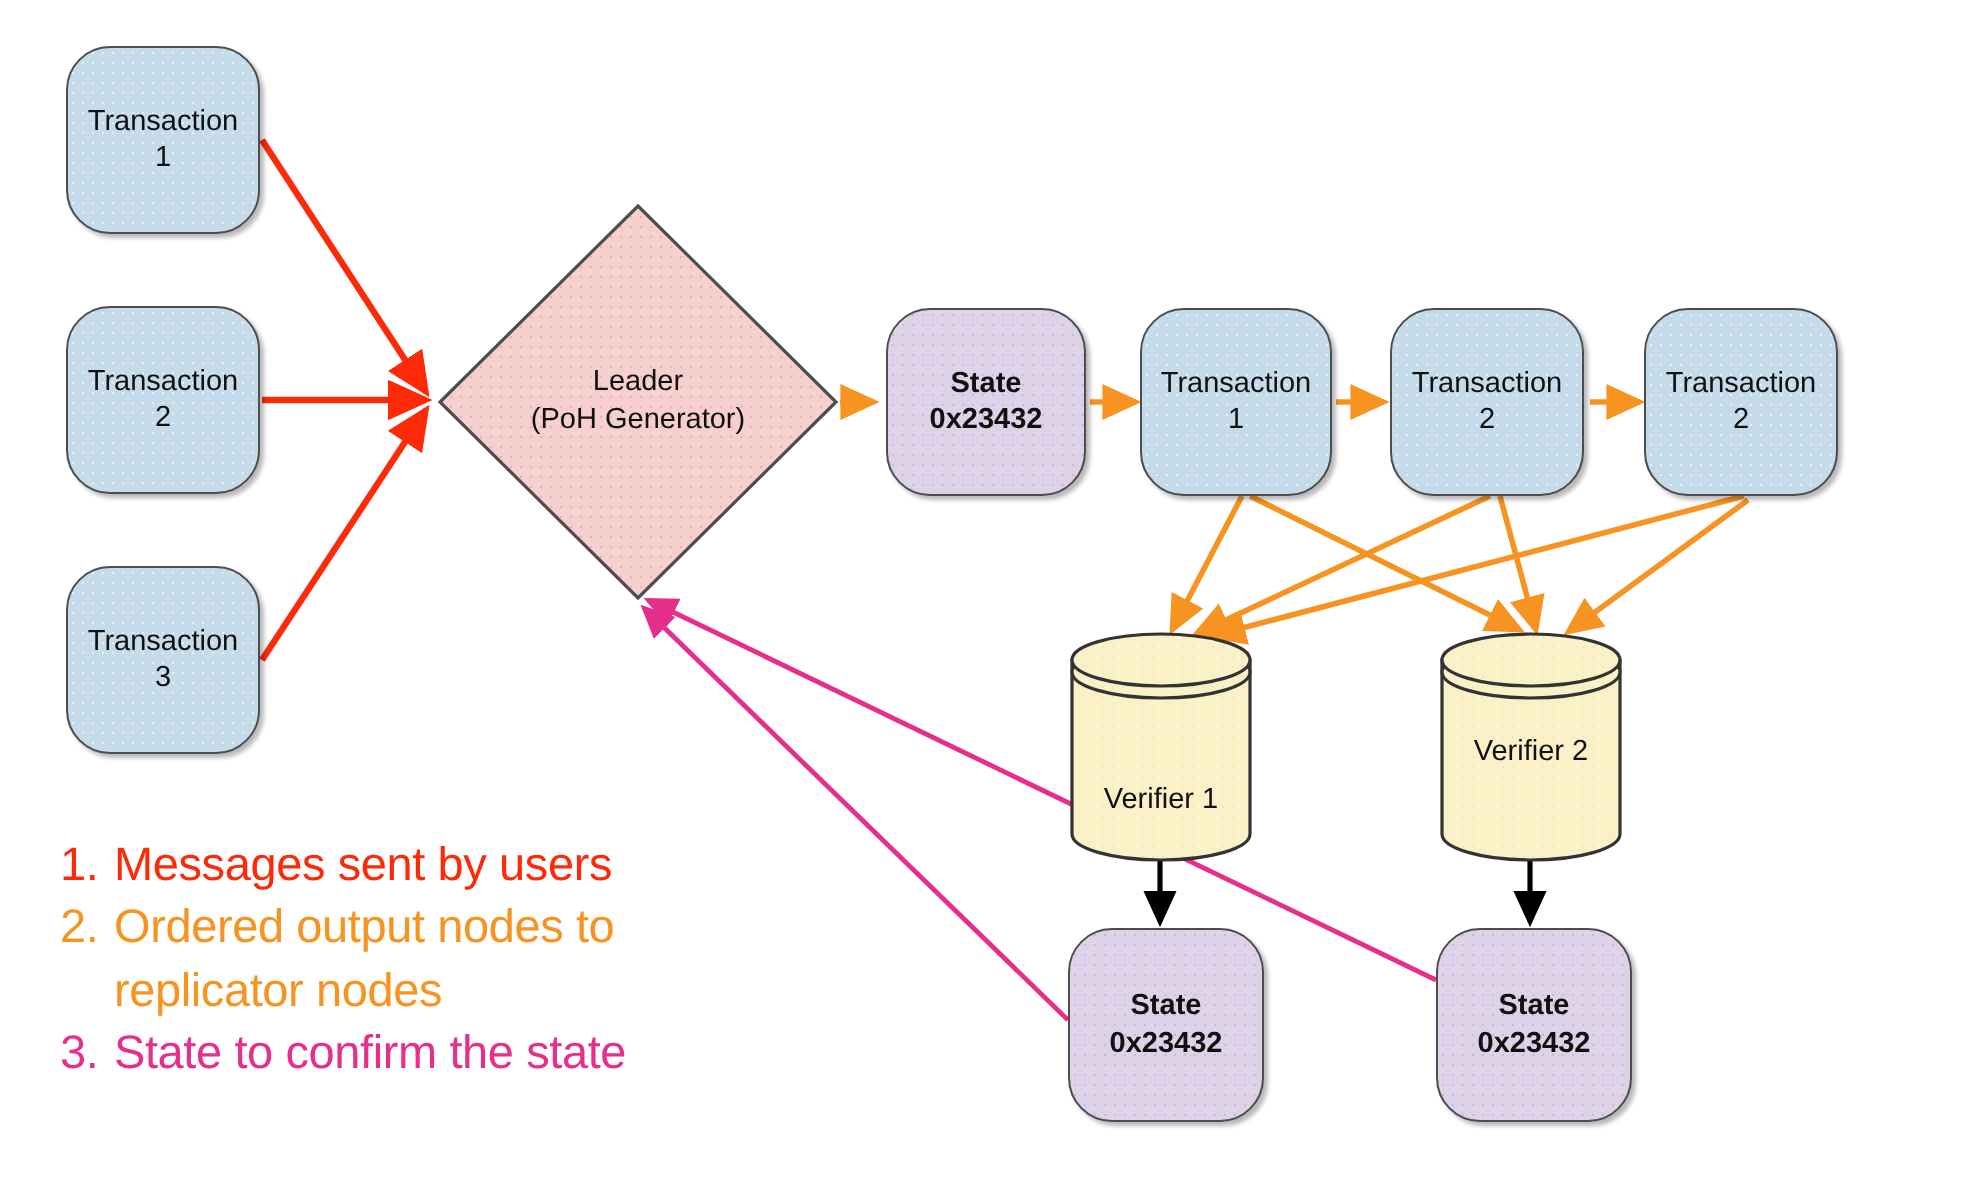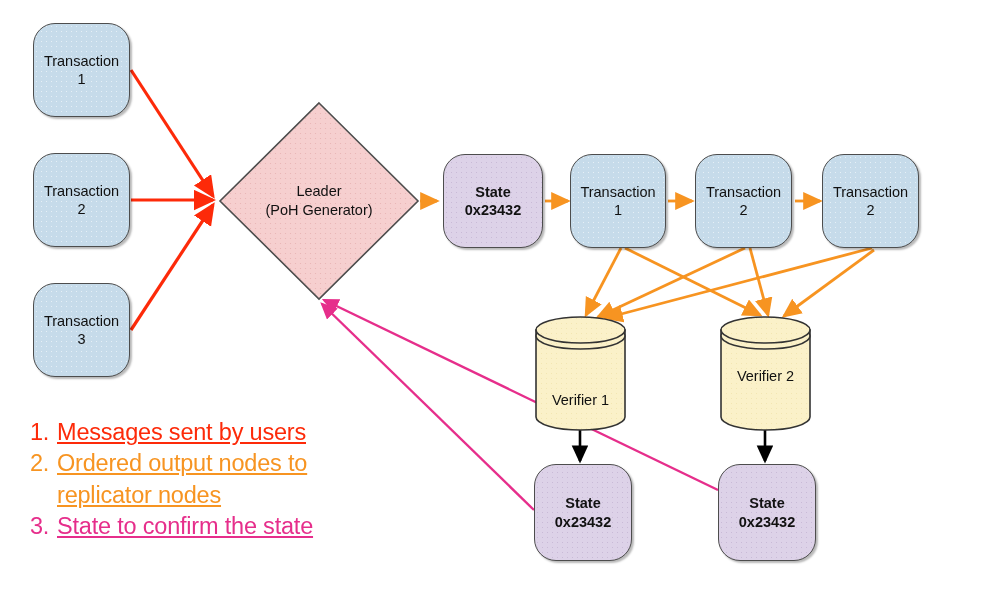--- a/index.html
+++ b/index.html
@@ -109,21 +109,20 @@
     font-size: 23.5px;
     line-height: 1.33;
     letter-spacing: -0.2px;
   }
   .legend-num {
     width: 27px;
     flex: 0 0 27px;
   }
   .legend-text {
     flex: 1 1 auto;
-    text-decoration: underline;
   }
 </style>
 </head>
 <body>
 
 <div id="canvas">
 
   <svg id="edges" viewBox="0 0 993 595" width="993" height="595">
     <defs>
       <marker id="ah-red" markerWidth="7" markerHeight="7" refX="6" refY="3.2" orient="auto" markerUnits="strokeWidth">

